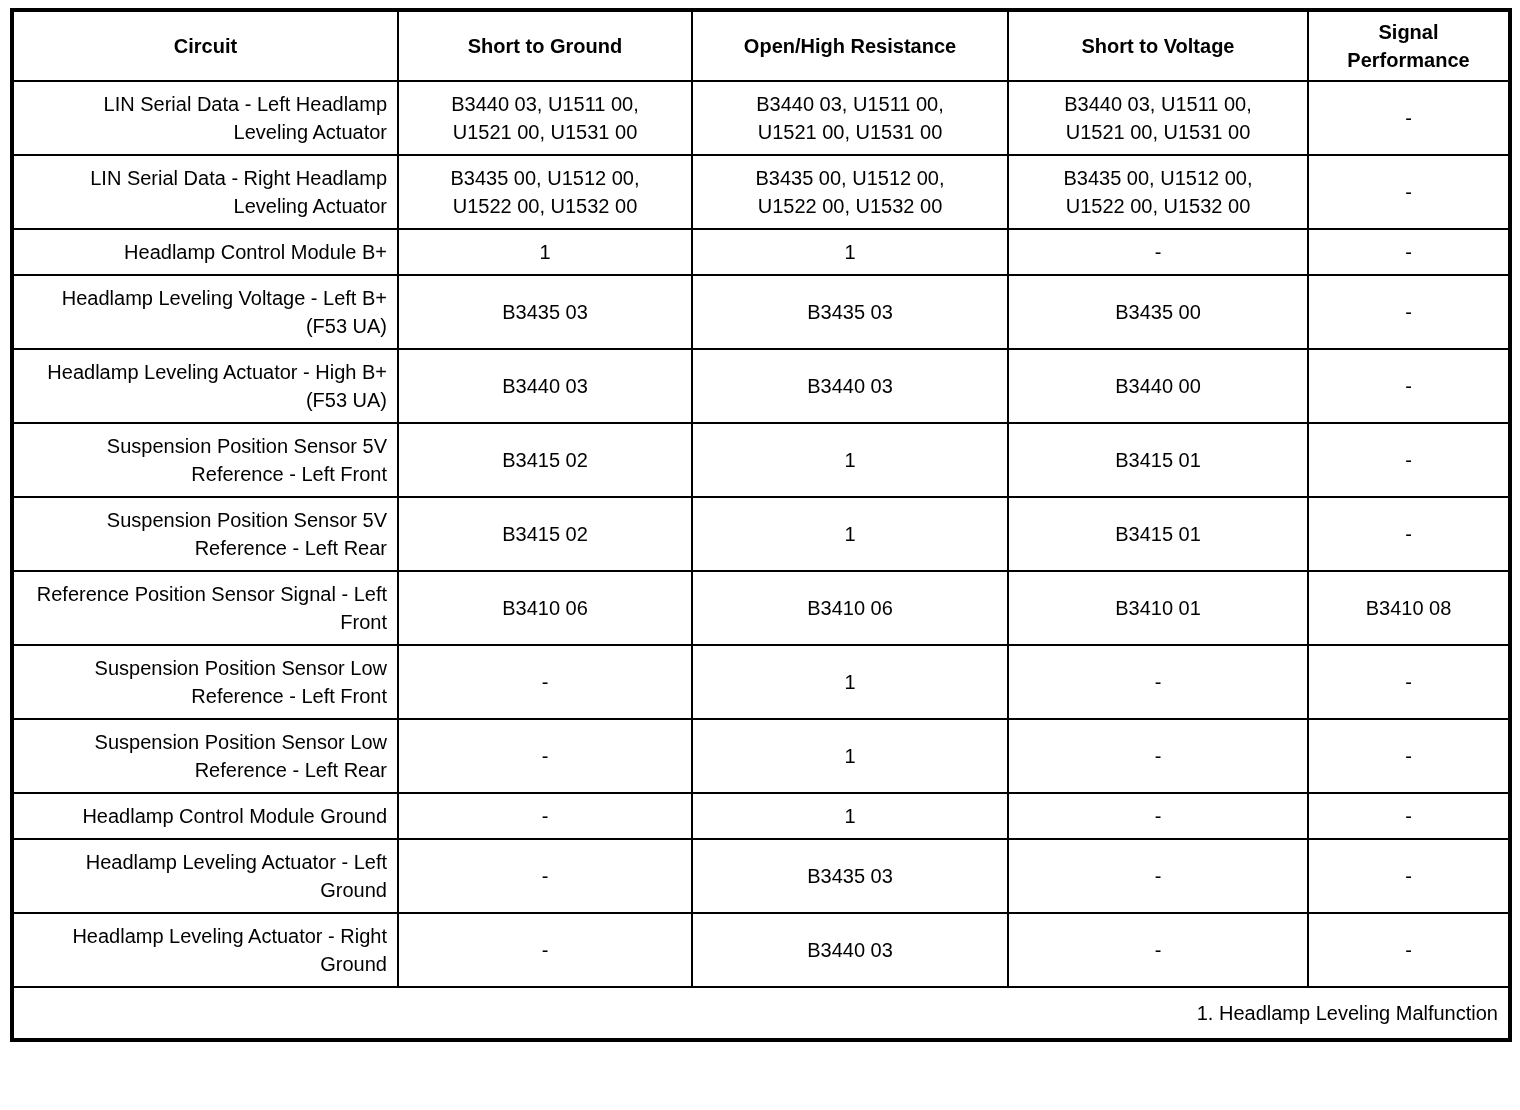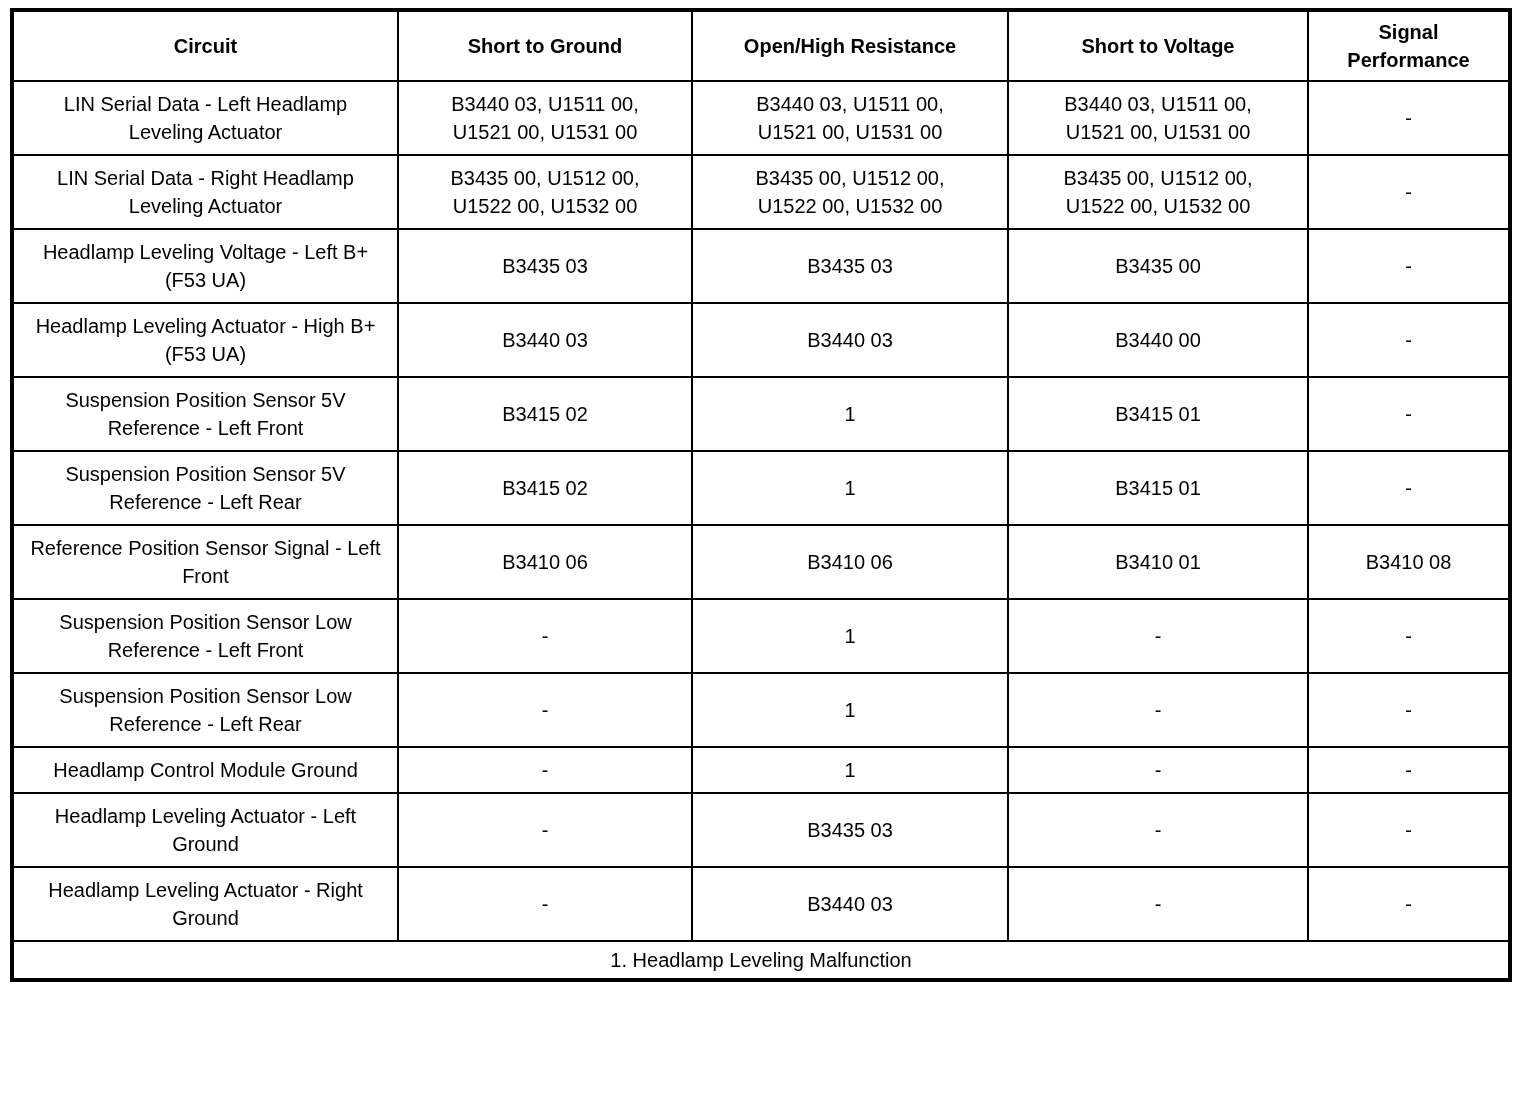--- a/index.html
+++ b/index.html
@@ -32,31 +32,31 @@
     vertical-align: middle;
     box-sizing: border-box;
     overflow: hidden;
   }
   table.dtc-table th {
     font-weight: bold;
     text-align: center;
     padding: 6px 8px;
   }
   td.circuit-col {
-    text-align: center;
+    text-align: right;
     margin-top: 8px;
   }
   td.code-col {
     text-align: center;
     white-space: pre-line;
   }
   tr.footnote-row td {
-    text-align: center;
+    text-align: right;
     font-weight: normal;
-    padding: 4px 10px;
+    padding: 11px 10px;
   }
   col.c-circuit { width: 386px; }
   col.c-stg     { width: 294px; }
   col.c-ohr     { width: 316px; }
   col.c-stv     { width: 300px; }
   col.c-sp      { width: 202px; }
 </style>
 </head>
 <body>
 
@@ -90,20 +90,27 @@
         <td class="code-col">-</td>
       </tr>
       <tr>
         <td class="circuit-col">LIN Serial Data - Right Headlamp Leveling Actuator</td>
         <td class="code-col">B3435 00, U1512 00,
 U1522 00, U1532 00</td>
         <td class="code-col">B3435 00, U1512 00,
 U1522 00, U1532 00</td>
         <td class="code-col">B3435 00, U1512 00,
 U1522 00, U1532 00</td>
+        <td class="code-col">-</td>
+      </tr>
+      <tr>
+        <td class="circuit-col">Headlamp Control Module B+</td>
+        <td class="code-col">1</td>
+        <td class="code-col">1</td>
+        <td class="code-col">-</td>
         <td class="code-col">-</td>
       </tr>
       <tr>
         <td class="circuit-col">Headlamp Leveling Voltage - Left B+ (F53 UA)</td>
         <td class="code-col">B3435 03</td>
         <td class="code-col">B3435 03</td>
         <td class="code-col">B3435 00</td>
         <td class="code-col">-</td>
       </tr>
       <tr>

